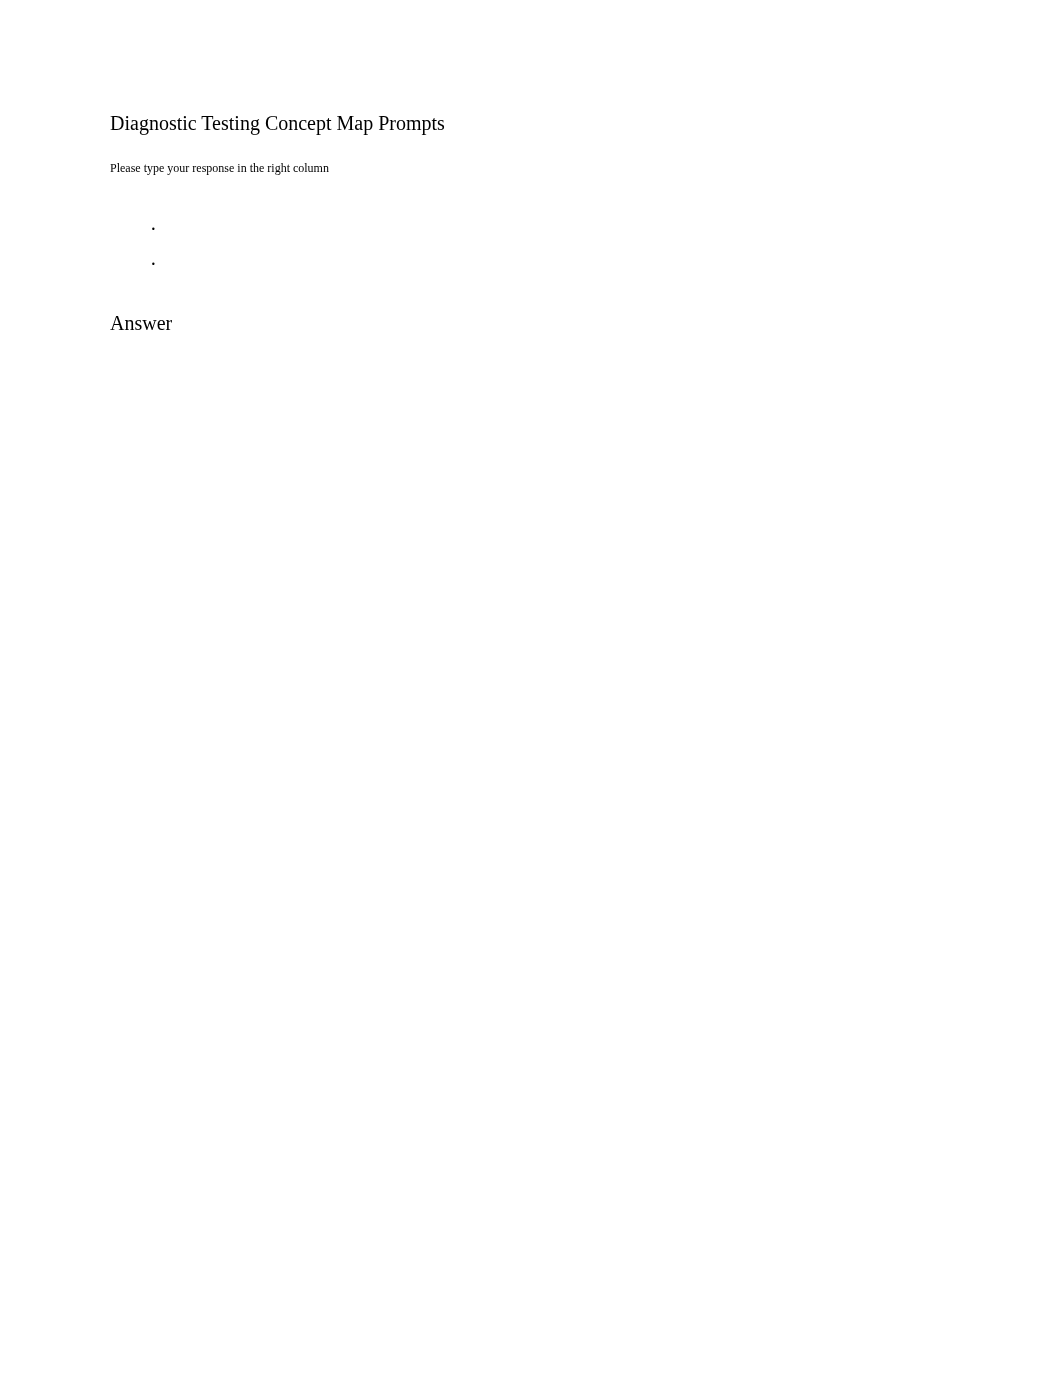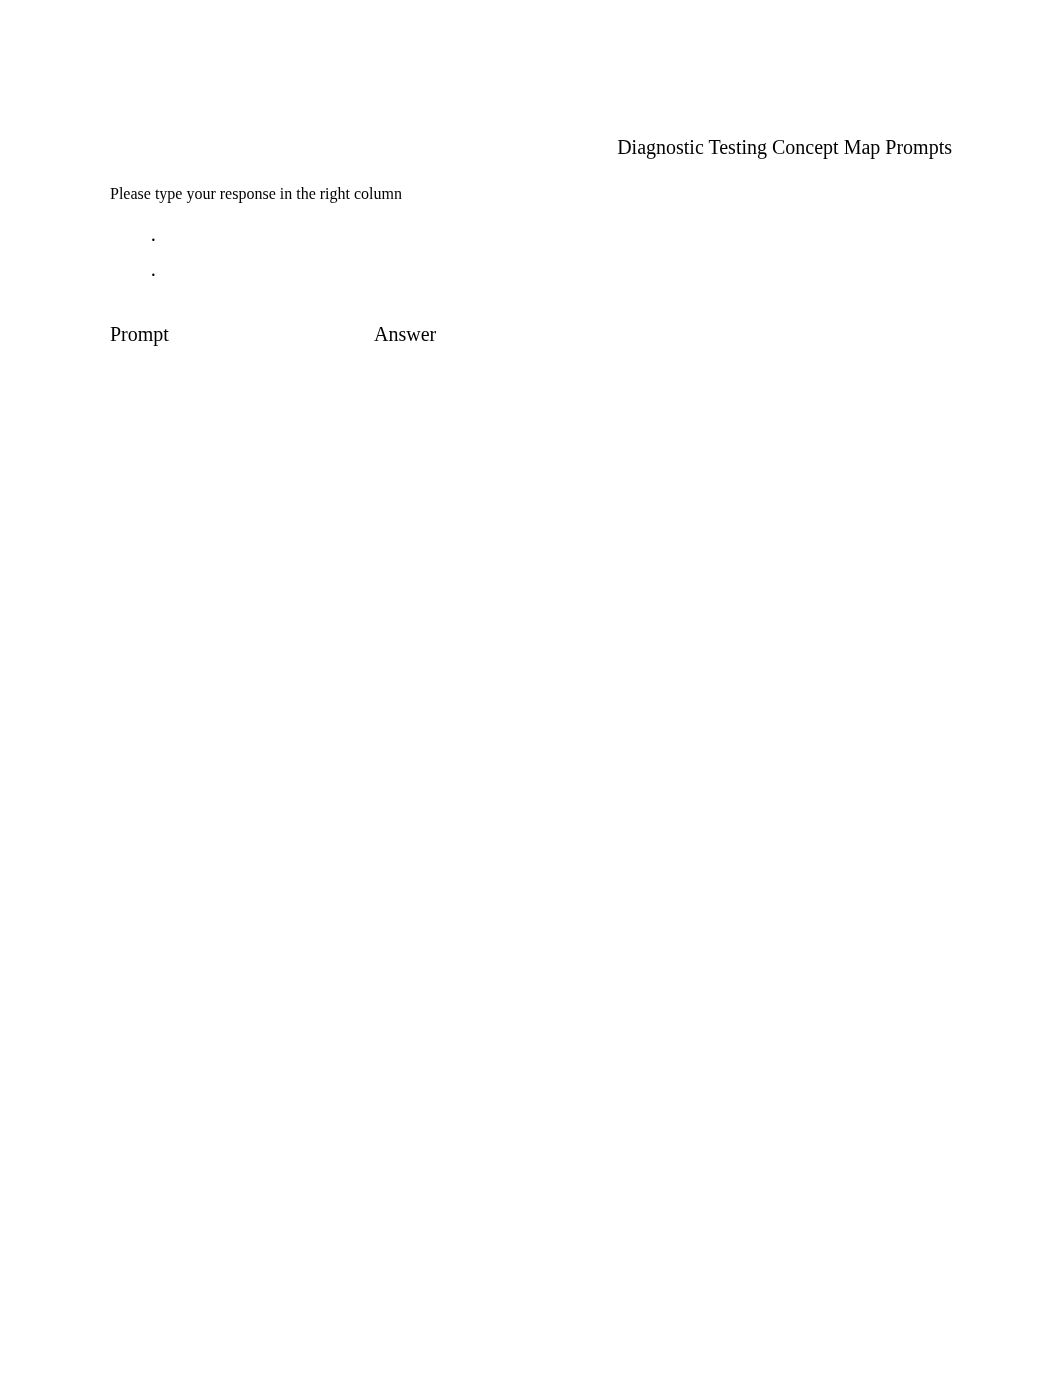--- a/index.html
+++ b/index.html
@@ -11,28 +11,27 @@
       width: 1062px;
       height: 1377px;
       background: #ffffff;
       font-family: "Times New Roman", Times, serif;
       color: #000000;
       padding-top: 112px;
       padding-left: 110px;
       padding-right: 110px;
     }
     .title {
-      text-align: right;
+      text-align: left;
       font-size: 20px;
       margin-bottom: 26px;
-      margin-top: 24px;
     }
     .instruction {
-      font-size: 16px;
-      margin-bottom: 26px;
+      font-size: 12px;
+      margin-bottom: 42px;
     }
     .bullet-list {
       padding-left: 38px;
       margin-bottom: 26px;
     }
     .bullet-item {
       display: flex;
       align-items: baseline;
       margin-bottom: 12px;
     }
@@ -68,15 +67,14 @@
 <div class="bullet-list">
   <div class="bullet-item">
     <span class="bullet-marker">·</span>
   </div>
   <div class="bullet-item">
     <span class="bullet-marker">·</span>
   </div>
 </div>
 
 <div class="table-row">
-  <div class="col-prompt">Prompt</div>
   <div class="col-answer">Answer</div>
 </div>
 
 </body></html>

